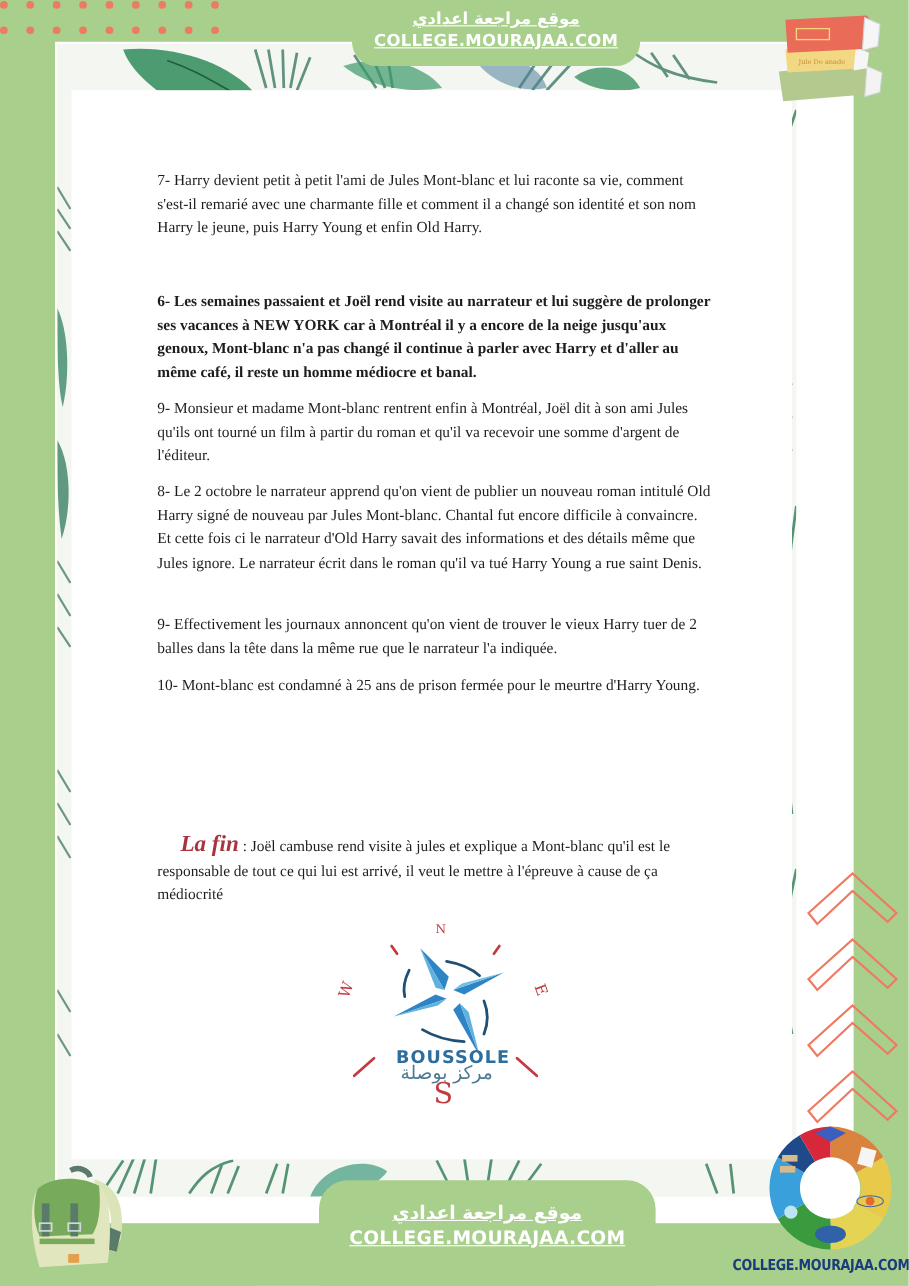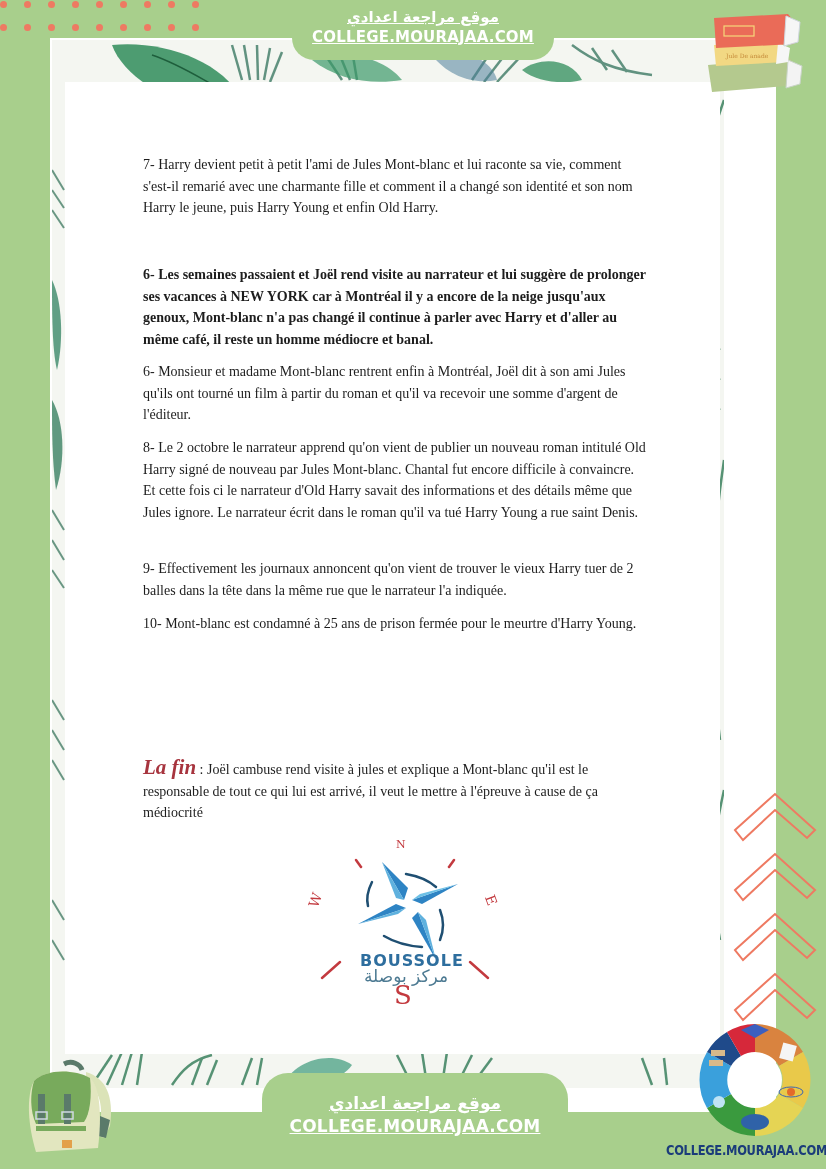--- a/index.html
+++ b/index.html
@@ -22,21 +22,21 @@
   .leaf { position: absolute; }
   .page {
     position: absolute; left: 65px; top: 82px; width: 655px; height: 972px;
     background: #ffffff;
   }
   .dots { position: absolute; left: 0; top: 0; }
   .dot { position: absolute; width: 7px; height: 7px; border-radius: 50%; background: #ee7a62; }
 
   .banner {
     position: absolute; background: #a8cf8c; color: #fff; text-align: center;
-    font-family: "DejaVu Sans", sans-serif; font-weight: bold;
+    font-family: "DejaVu Sans", sans-serif; font-weight: bold; margin-left: 28px;
   }
   .banner-top { left: 292px; top: 0; width: 262px; height: 60px; border-radius: 0 0 22px 22px; }
   .banner-bottom { left: 262px; top: 1073px; width: 306px; height: 96px; border-radius: 26px 26px 0 0; }
   .banner .ar { display: block; font-size: 15px; text-decoration: underline; }
   .banner .en { display: block; font-size: 15px; text-decoration: underline; letter-spacing: 0.2px; }
   .banner-top .ar { margin-top: 8px; }
   .banner-top .en { margin-top: 2px; }
   .banner-bottom .ar { margin-top: 20px; font-size: 17px; }
   .banner-bottom .en { margin-top: 3px; font-size: 17px; }
 
@@ -46,21 +46,21 @@
   }
   .content p { margin: 0; }
   .p5 { position: absolute; top: 0; }
   .p6 { position: absolute; top: 110px; font-weight: bold; }
   .p7 { position: absolute; top: 207px; }
   .p8 { position: absolute; top: 283px; }
   .p9 { position: absolute: top: 404px; }
   .content .p9 { position: absolute; top: 404px; }
   .content .p10 { position: absolute; top: 459px; }
   .content .pfin { position: absolute; top: 603px; }
-  .fin-label { color: #a7343e; font-style: italic; font-weight: bold; font-size: 21px; }
+  .fin-label { color: #a7343e; font-style: italic; font-weight: bold; font-size: 21px; margin-left: 21px; }
 
   .compass { position: absolute; left: 300px; top: 832px; width: 210px; height: 185px; }
   .compass .letter { position: absolute; color: #c33a3f; font-family: "DejaVu Serif", serif; }
   .compass .brand { position: absolute; left: 60px; top: 119px; font-family: "DejaVu Sans", sans-serif; font-weight: bold; font-size: 16px; color: #2e6e9e; letter-spacing: 1px; }
   .compass .brand-ar { position: absolute; left: 64px; top: 134px; font-family: "DejaVu Sans", sans-serif; font-size: 17px; color: #4d7a92; }
 
   .chevrons { position: absolute; left: 733px; top: 790px; }
   .deco { position: absolute; }
   .site-label {
     position: absolute; left: 666px; top: 1143px; width: 160px; text-align: center;
@@ -194,21 +194,21 @@
   <path d="M78 33 L90 38 L88 52 L76 54 Z" fill="#f6f6f6"></path>
   <text x="26" y="48" font-size="6" fill="#c58b3a" font-family="DejaVu Serif, serif">Jule De anade</text>
   <path d="M14 8 L88 4 L96 14 L94 34 L16 38 Z" fill="#ea6b58"></path>
   <path d="M86 6 L100 12 L98 32 L84 36 Z" fill="#f6f6f6" stroke="#cfd6de" stroke-width="1"></path>
   <rect x="24" y="16" width="30" height="10" fill="none" stroke="#f5d77a" stroke-width="1.2"></rect>
 </svg>
 
 <div class="content">
   <p class="p5">7-  Harry devient petit à petit l'ami de Jules Mont-blanc et lui  raconte sa vie, comment s'est-il remarié avec une charmante fille et comment  il a changé son identité et son  nom Harry le jeune, puis Harry Young et enfin Old Harry.</p>
   <p class="p6">6- Les semaines passaient et Joël  rend visite au  narrateur et lui  suggère de prolonger ses vacances à NEW YORK  car à Montréal  il y a encore de la neige jusqu'aux genoux, Mont-blanc n'a pas changé il continue à parler avec Harry et d'aller au même café, il reste un homme médiocre et banal.</p>
-  <p class="p7">6- Monsieur et madame  Mont-blanc rentrent enfin à Montréal, Joël dit à son ami Jules qu'ils ont tourné un film à partir du roman et qu'il va recevoir une somme d'argent de l'éditeur.</p>
+  <p class="p7">9- Monsieur et madame  Mont-blanc rentrent enfin à Montréal, Joël dit à son ami Jules qu'ils ont tourné un film à partir du roman et qu'il va recevoir une somme d'argent de l'éditeur.</p>
   <p class="p8">8- Le 2 octobre le narrateur apprend qu'on vient de publier   un  nouveau  roman intitulé Old Harry signé de nouveau par  Jules Mont-blanc. Chantal  fut encore difficile à convaincre. Et cette fois ci le narrateur d'Old Harry savait des informations et des  détails même que Jules ignore. Le narrateur écrit dans le roman qu'il va tué Harry Young a rue saint Denis.</p>
   <p class="p9">9- Effectivement les journaux  annoncent qu'on vient de trouver le vieux Harry tuer de 2 balles dans la tête  dans  la même rue que le narrateur l'a indiquée.</p>
   <p class="p10">10- Mont-blanc est condamné à 25 ans de prison fermée pour le meurtre d'Harry Young.</p>
   <p class="pfin"><span class="fin-label">La fin</span><span> : </span><span>Joël cambuse rend visite à  jules et explique a Mont-blanc qu'il est le responsable de tout ce qui  lui est arrivé, il veut le mettre à l'épreuve à cause de ça médiocrité</span></p>
 </div>
 
 <div class="compass">
   <svg width="210" height="185" viewBox="0 0 210 185" style="position:absolute;left:0;top:0">
     <g stroke="#c33a3f" stroke-width="2.5" stroke-linecap="round">
       <line x1="56" y1="28" x2="61" y2="35"></line>

